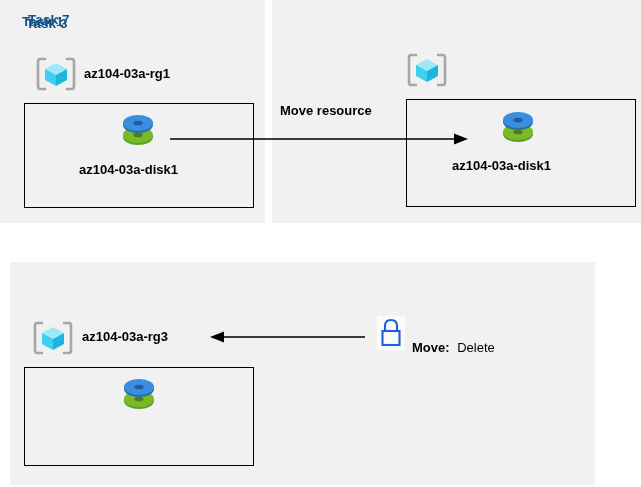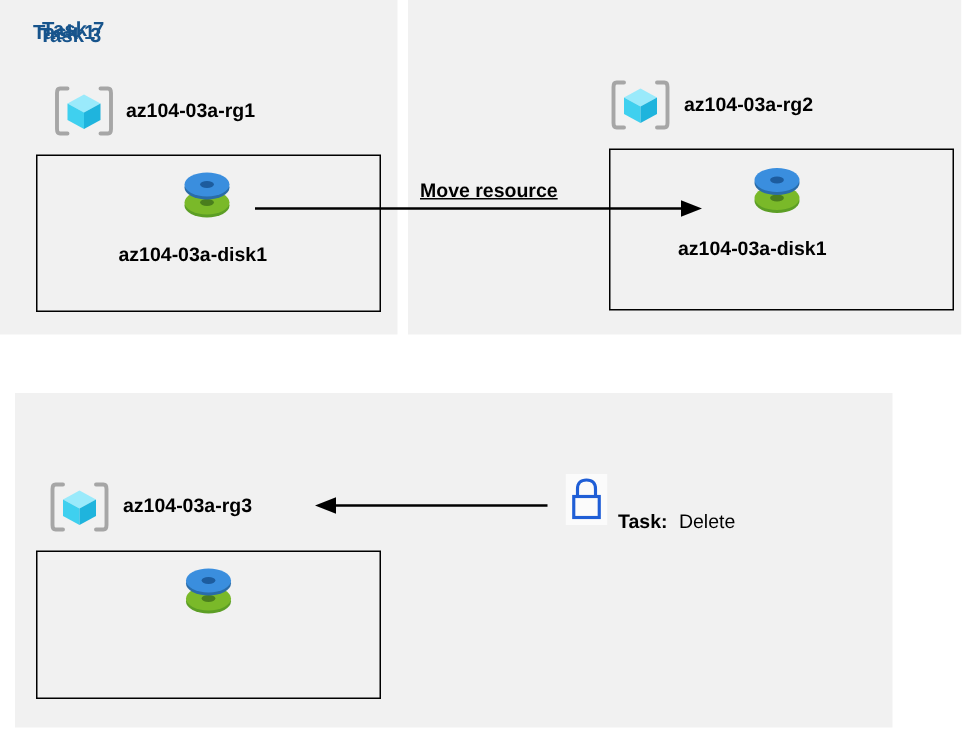--- a/index.html
+++ b/index.html
@@ -88,21 +88,21 @@
 
   #rg3-icon   { left: 33px;  top: 320px; }
   #rg3-label  { left: 82px;  top: 329px; }
   #disk3-icon { left: 120px; top: 375px; }
   #disk3-label{ left: 79px;  top: 419px; }
 
   #lock-icon  { left: 377px; top: 316px; }
   #lock-label { left: 412px; top: 324px; }
   #lock-type  { left: 412px; top: 340px; }
 
-  #move-label { left: 280px; top: 119px; text-decoration: underline; }
+  #move-label { left: 280px; top: 103px; }
 
   #arrow-move   { left: 170px; top: 128px; }
   #arrow-lock   { left: 210px; top: 326px; }
 
   .type-key { font-weight: bold; }
   .type-val { font-weight: normal; margin-top: 30px; }
 </style>
 </head>
 <body>
 
@@ -143,21 +143,20 @@
 
   <div class="icon-wrap" id="rg2-icon">
     <svg width="40" height="36" viewBox="0 0 40 36">
       <path d="M9 3 L4 3 Q2 3 2 6 L2 30 Q2 33 4 33 L9 33" fill="none" stroke="#a6a6a6" stroke-width="2.6" stroke-linecap="round"></path>
       <path d="M31 3 L36 3 Q38 3 38 6 L38 30 Q38 33 36 33 L31 33" fill="none" stroke="#a6a6a6" stroke-width="2.6" stroke-linecap="round"></path>
       <polygon points="20,7 31,13 20,19 9,13" fill="#9aeafb"></polygon>
       <polygon points="9,13 20,19 20,30 9,24" fill="#3fd0ef"></polygon>
       <polygon points="31,13 20,19 20,30 31,24" fill="#1fb4dd"></polygon>
     </svg>
   </div>
-  <div class="label" id="rg2-label">az104-03a-rg2</div>
 
   <div class="resource-box" id="box-task2"></div>
 
   <div class="icon-wrap" id="disk2-icon">
     <svg width="38" height="40" viewBox="0 0 38 40">
       <ellipse cx="19" cy="26" rx="15" ry="8" fill="#5c9e25"></ellipse>
       <ellipse cx="19" cy="24" rx="15" ry="8" fill="#7ab929"></ellipse>
       <ellipse cx="19" cy="24" rx="4.6" ry="2.3" fill="#4a7e1d"></ellipse>
       <ellipse cx="19" cy="14" rx="15" ry="8" fill="#2a6ca8"></ellipse>
       <ellipse cx="19" cy="12" rx="15" ry="8" fill="#3a8ede"></ellipse>
@@ -202,21 +201,21 @@
   </div>
 
   <div class="icon-wrap" id="lock-icon">
     <svg width="28" height="34" viewBox="0 0 28 34">
       <rect x="0" y="0" width="28" height="34" fill="#fbfbfb"></rect>
       <path d="M8 15 L8 10 Q8 4 14 4 Q20 4 20 10 L20 15" fill="none" stroke="#1f5ed6" stroke-width="2.1"></path>
       <rect x="5.5" y="15" width="17" height="14" fill="none" stroke="#1f5ed6" stroke-width="2.1"></rect>
     </svg>
   </div>
   <div class="label" id="lock-type">
-    <span class="type-key" style="margin-right: 4px;">Task:</span>
+    <span class="type-key" style="margin-right: 4px;">Move:</span>
     <span class="type-val">Delete</span>
   </div>
 
   <svg class="arrow-svg" id="arrow-lock" width="160" height="22" viewBox="0 0 160 22">
     <line x1="155" y1="11" x2="12" y2="11" stroke="#000000" stroke-width="1.6"></line>
     <polygon points="0,11 14,5.5 14,16.5" fill="#000000"></polygon>
   </svg>
 
 </div>
 

